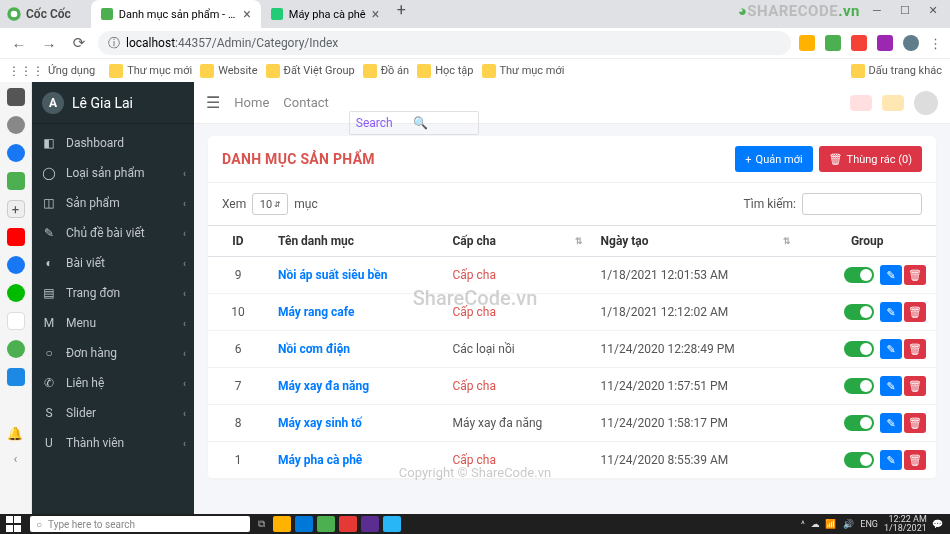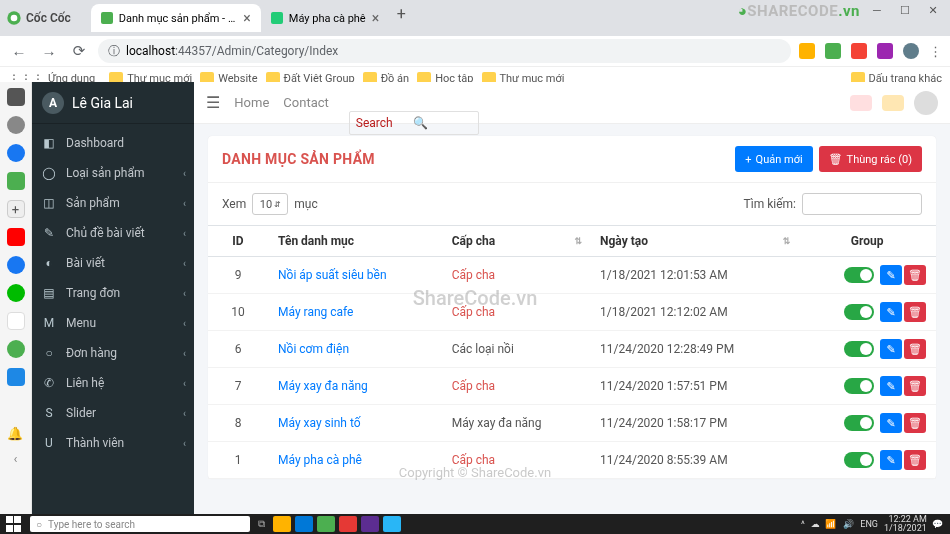--- a/index.html
+++ b/index.html
@@ -1,20 +1,20 @@
 <!DOCTYPE html>
 <html><head>
 <meta charset="utf-8">
 <style>
 * { margin: 0; padding: 0; box-sizing: border-box; font-family: -apple-system, Segoe UI, Roboto, sans-serif; }
 body { width: 950px; height: 534px; overflow: hidden; background: #fff; font-size: 13px; }
 
 
 .chrome { height: 82px; background: #f1f3f4; border-bottom: 1px solid #dadce0; }
-.chrome-top { height: 36px; background: #dfe1e5; display: flex; align-items: center; padding: 0 6px; position: relative; }
+.chrome-top { height: 28px; background: #dfe1e5; display: flex; align-items: center; padding: 0 6px; position: relative; }
 .chrome-logo { display: flex; align-items: center; gap: 4px; font-size: 12px; color: #444; font-weight: 600; }
 .chrome-logo svg { width: 16px; height: 16px; }
 .tabs { display: flex; margin-left: 20px; }
 .tab { background: #fff; border-radius: 8px 8px 0 0; padding: 4px 10px; font-size: 11px; display: flex; align-items: center; gap: 6px; max-width: 170px; height: 28px; }
 .tab.inactive { background: #dfe1e5; }
 .tab-ico { width: 12px; height: 12px; border-radius: 2px; background: #888; flex: none; }
 .tab-title { white-space: nowrap; overflow: hidden; text-overflow: ellipsis; }
 .tab-close { color: #666; font-size: 14px; }
 .new-tab { width: 24px; text-align: center; color: #555; font-size: 16px; }
 .win-ctrls { position: absolute; right: 4px; top: 0; display: flex; gap: 2px; }
@@ -43,21 +43,21 @@
 .brand-ico { width: 22px; height: 22px; border-radius: 50%; background: #4a5a61; display: flex; align-items: center; justify-content: center; font-weight: 700; color: #fff; font-size: 12px; }
 .nav { list-style: none; padding-top: 4px; }
 .nav-item { height: 30px; display: flex; align-items: center; padding: 0 10px; font-size: 12px; gap: 10px; cursor: pointer; position: relative; }
 .nav-ico { width: 14px; text-align: center; font-size: 12px; color: #b8c7ce; }
 .nav-chev { position: absolute; right: 8px; font-size: 10px; color: #8a9ba3; }
 
 .main { flex: 1; background: #f4f6f9; display: flex; flex-direction: column; overflow: hidden; }
 .topbar { height: 42px; background: #fff; display: flex; align-items: center; padding: 0 12px; gap: 14px; border-bottom: 1px solid #eee; }
 .burger { font-size: 16px; color: #666; }
 .tb-link { font-size: 13px; color: #888; }
-.search { margin-left: 6px; width: 130px; height: 24px; border: 1px solid #e0e0e0; border-radius: 2px; display: flex; align-items: center; padding: 0 6px; font-size: 12px; color: #b91c1c; margin-top: 40px; }
+.search { margin-left: 6px; width: 130px; height: 24px; border: 1px solid #e0e0e0; border-radius: 2px; display: flex; align-items: center; padding: 0 6px; font-size: 12px; color: #8b5cf6; margin-top: 40px; }
 .search span { flex: 1; }
 .tb-right { margin-left: auto; display: flex; align-items: center; gap: 10px; }
 .badge-ico { width: 22px; height: 16px; border-radius: 4px; }
 .avatar { width: 24px; height: 24px; border-radius: 50%; background: #ddd; }
 
 .content { padding: 12px 14px; flex: 1; overflow: auto; }
 .card { background: #fff; border-radius: 4px; box-shadow: 0 0 1px rgba(0,0,0,.1); }
 .card-hd { padding: 10px 14px; display: flex; align-items: center; border-bottom: 1px solid #f0f0f0; }
 .card-title { color: #d9534f; font-weight: 700; font-size: 14px; letter-spacing: 0.3px; }
 .card-btns { margin-left: auto; display: flex; gap: 6px; }
@@ -69,21 +69,21 @@
 .len-sel { width: 36px; height: 22px; border: 1px solid #ccc; border-radius: 3px; display: inline-flex; align-items: center; justify-content: center; gap: 2px; font-size: 11px; }
 .tbl-search { margin-left: auto; display: flex; align-items: center; gap: 6px; }
 .tbl-search input { width: 120px; height: 22px; border: 1px solid #ccc; border-radius: 3px; padding: 0 4px; font-size: 12px; }
 
 table { width: 100%; border-collapse: collapse; font-size: 12px; }
 th { text-align: left; padding: 8px 10px; border-top: 1px solid #dee2e6; border-bottom: 1px solid #dee2e6; font-weight: 700; color: #333; position: relative; }
 th.action { text-align: center; }
 th .sort { position: absolute; right: 8px; top: 50%; transform: translateY(-50%); font-size: 9px; color: #aaa; }
 td { padding: 8px 10px; border-bottom: 1px solid #f2f2f2; color: #555; }
 td.id { text-align: center; width: 50px; }
-.link { color: #007bff; }
+.link { color: #007bff; font-weight: bold; }
 .parent { color: #d9534f; }
 td.actions { text-align: right; white-space: nowrap; }
 .sw { display: inline-block; width: 30px; height: 16px; border-radius: 10px; background: #28a745; position: relative; vertical-align: middle; margin-right: 4px; }
 .sw::after { content: ""; position: absolute; right: 2px; top: 2px; width: 12px; height: 12px; border-radius: 50%; background: #fff; }
 .act-btn { width: 22px; height: 20px; border-radius: 3px; color: #fff; display: inline-flex; align-items: center; justify-content: center; font-size: 11px; margin-left: 2px; border: none; cursor: pointer; }
 .edit { background: #007bff; }
 .del { background: #dc3545; }
 
 .wm-center { position: absolute; left: 50%; top: 50%; transform: translate(-50%,-50%); font-size: 20px; color: rgba(120,120,120,.35); font-weight: 500; pointer-events: none; }
 .wm-copy { position: absolute; left: 50%; bottom: 34px; transform: translateX(-50%); font-size: 13px; color: rgba(120,120,120,.4); pointer-events: none; }

